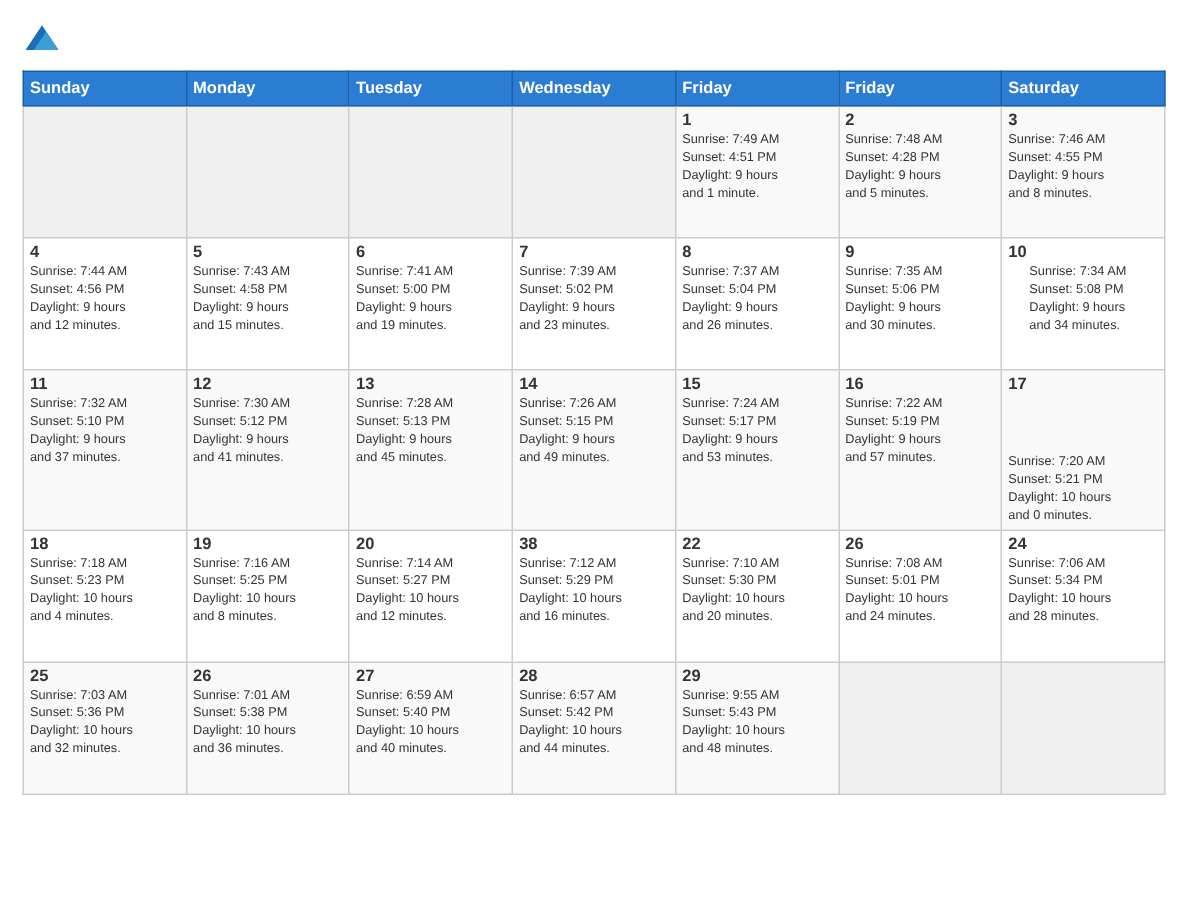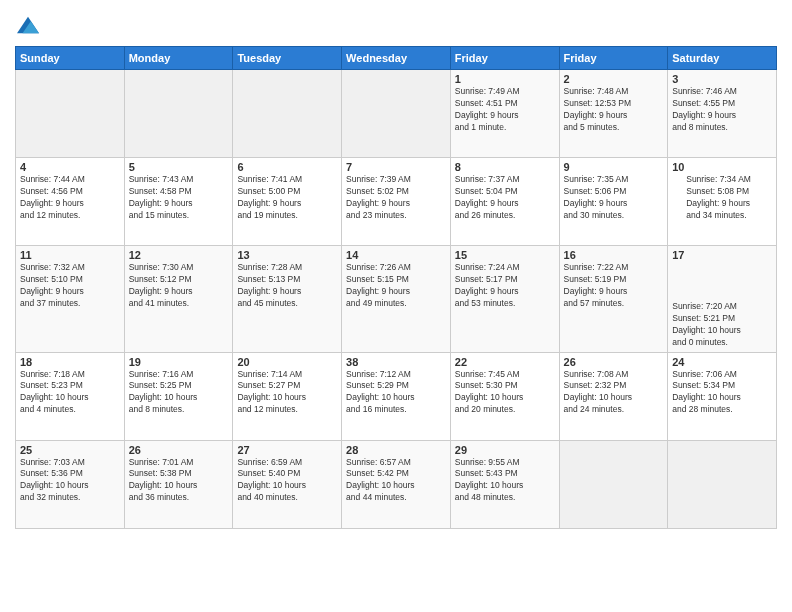--- a/index.html
+++ b/index.html
@@ -143,21 +143,21 @@
           <td>
             <span class="day-num">1</span>
             <div class="day-info" style="white-space: pre-line;">Sunrise: 7:49 AM
 Sunset: 4:51 PM
 Daylight: 9 hours
 and 1 minute.</div>
           </td>
           <td>
             <span class="day-num">2</span>
             <div class="day-info" style="white-space: pre-line;">Sunrise: 7:48 AM
-Sunset: 12:53 PM
+Sunset: 4:28 PM
 Daylight: 9 hours
 and 5 minutes.</div>
           </td>
           <td>
             <span class="day-num">3</span>
             <div class="day-info" style="white-space: pre-line;">Sunrise: 7:46 AM
 Sunset: 4:55 PM
 Daylight: 9 hours
 and 8 minutes.</div>
           </td>
@@ -288,29 +288,29 @@
           </td>
           <td>
             <span class="day-num">38</span>
             <div class="day-info" style="white-space: pre-line;">Sunrise: 7:12 AM
 Sunset: 5:29 PM
 Daylight: 10 hours
 and 16 minutes.</div>
           </td>
           <td>
             <span class="day-num">22</span>
-            <div class="day-info" style="white-space: pre-line;">Sunrise: 7:45 AM
+            <div class="day-info" style="white-space: pre-line;">Sunrise: 7:10 AM
 Sunset: 5:30 PM
 Daylight: 10 hours
 and 20 minutes.</div>
           </td>
           <td>
             <span class="day-num">26</span>
             <div class="day-info" style="white-space: pre-line;">Sunrise: 7:08 AM
-Sunset: 2:32 PM
+Sunset: 5:01 PM
 Daylight: 10 hours
 and 24 minutes.</div>
           </td>
           <td>
             <span class="day-num">24</span>
             <div class="day-info" style="white-space: pre-line;">Sunrise: 7:06 AM
 Sunset: 5:34 PM
 Daylight: 10 hours
 and 28 minutes.</div>
           </td>

